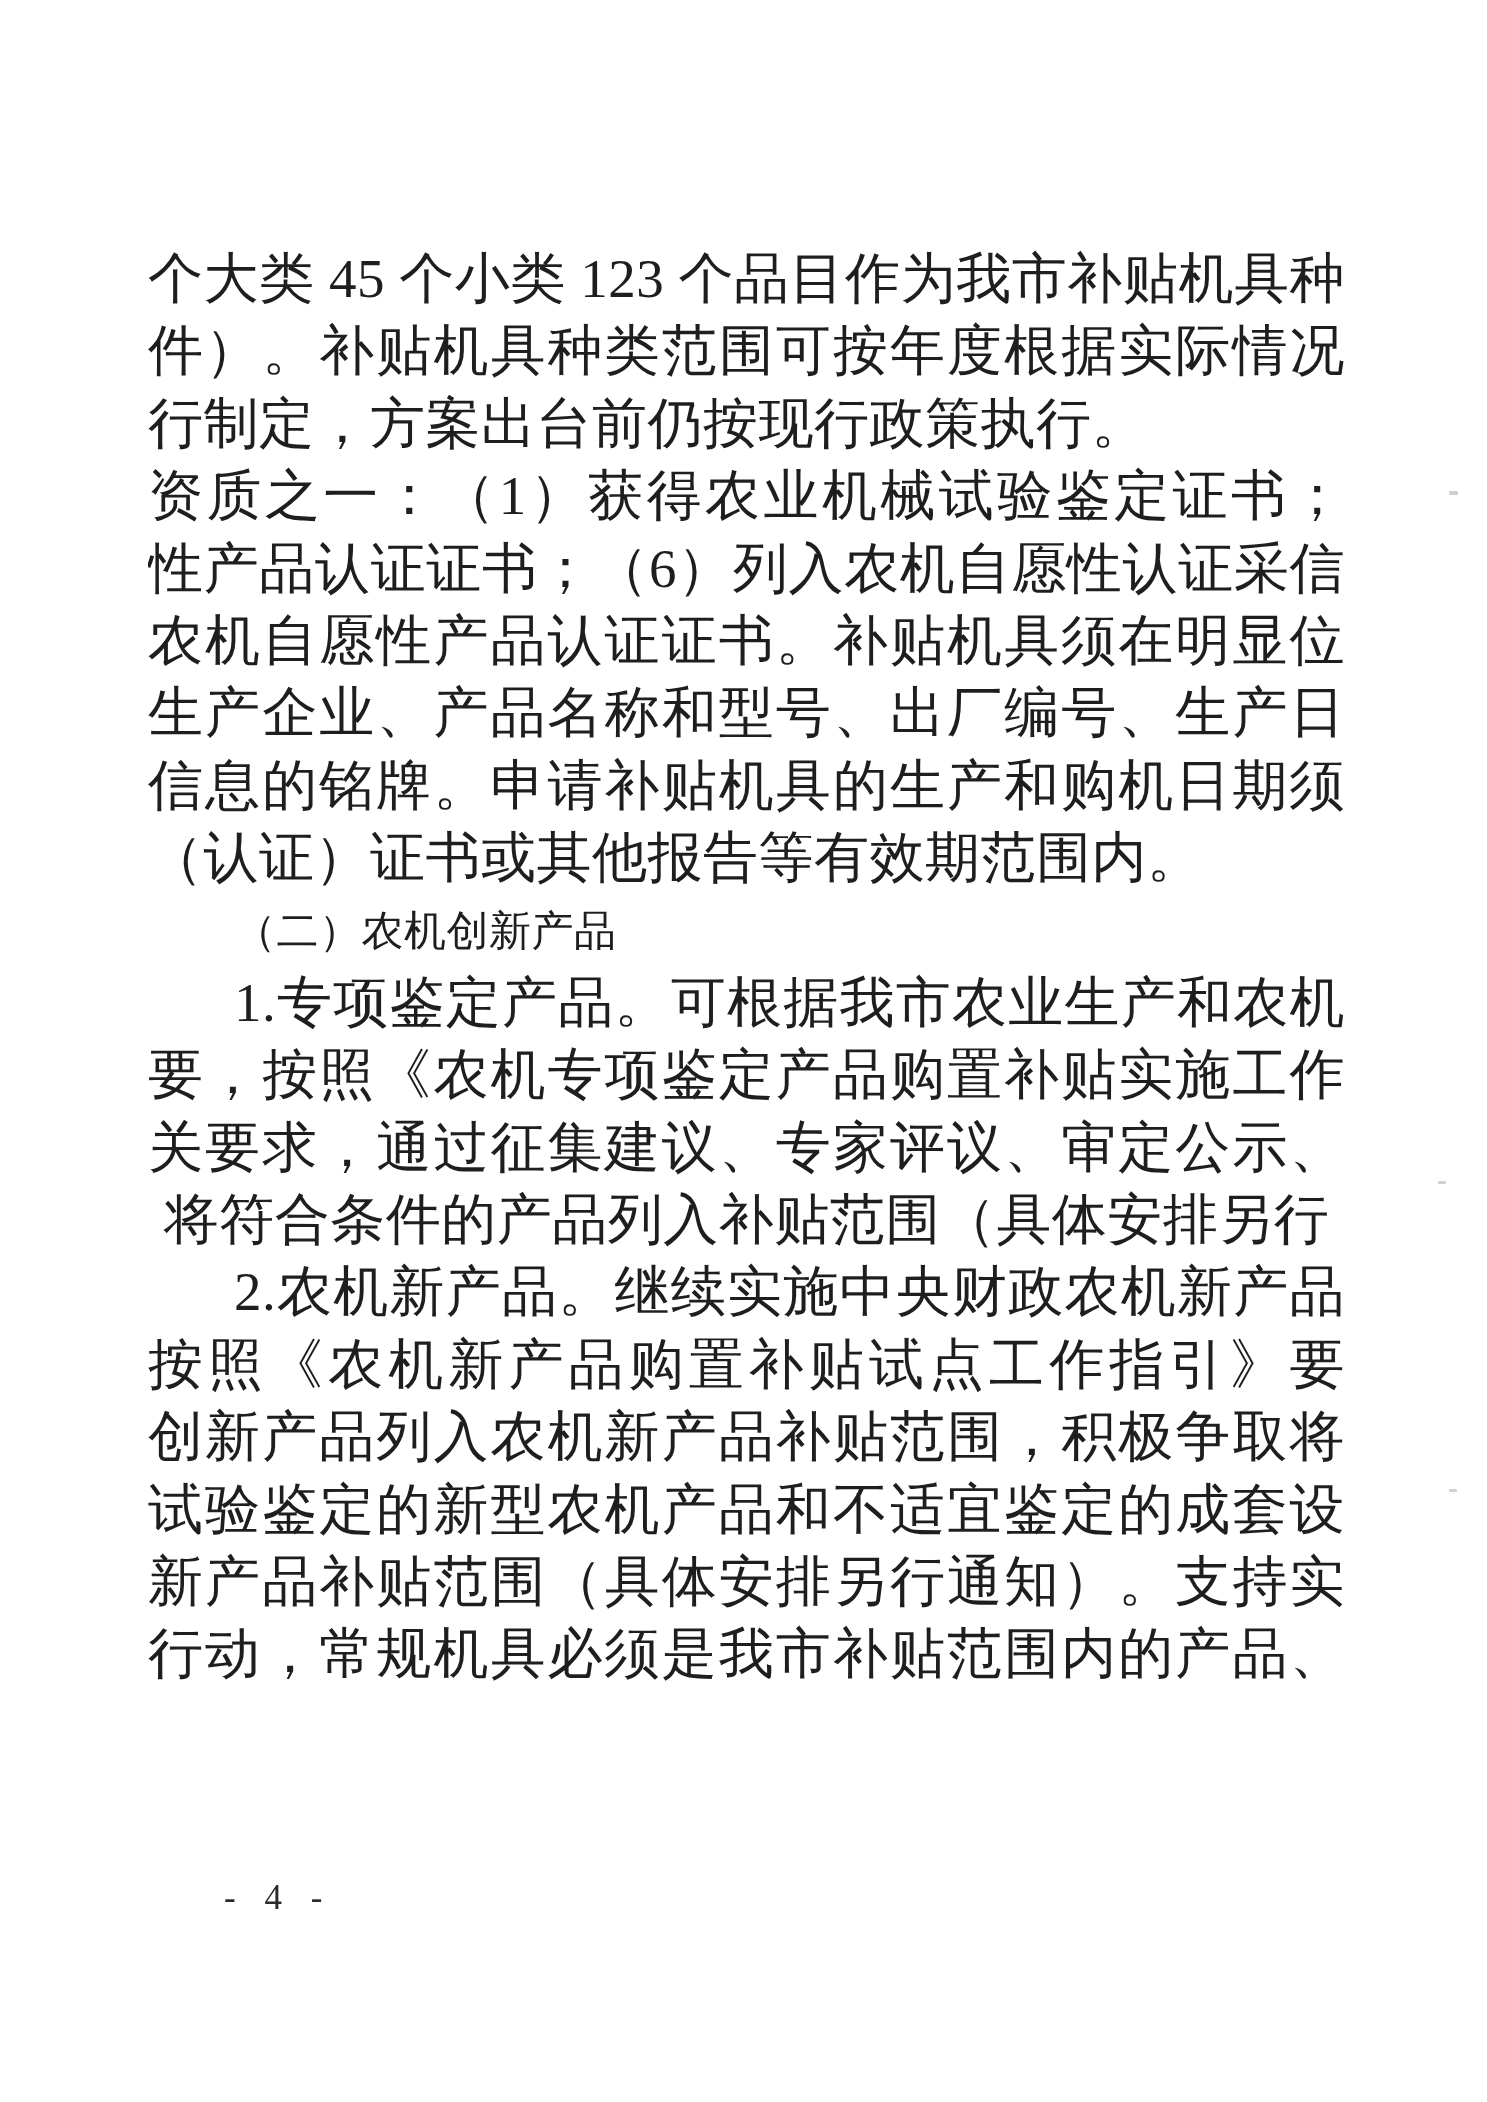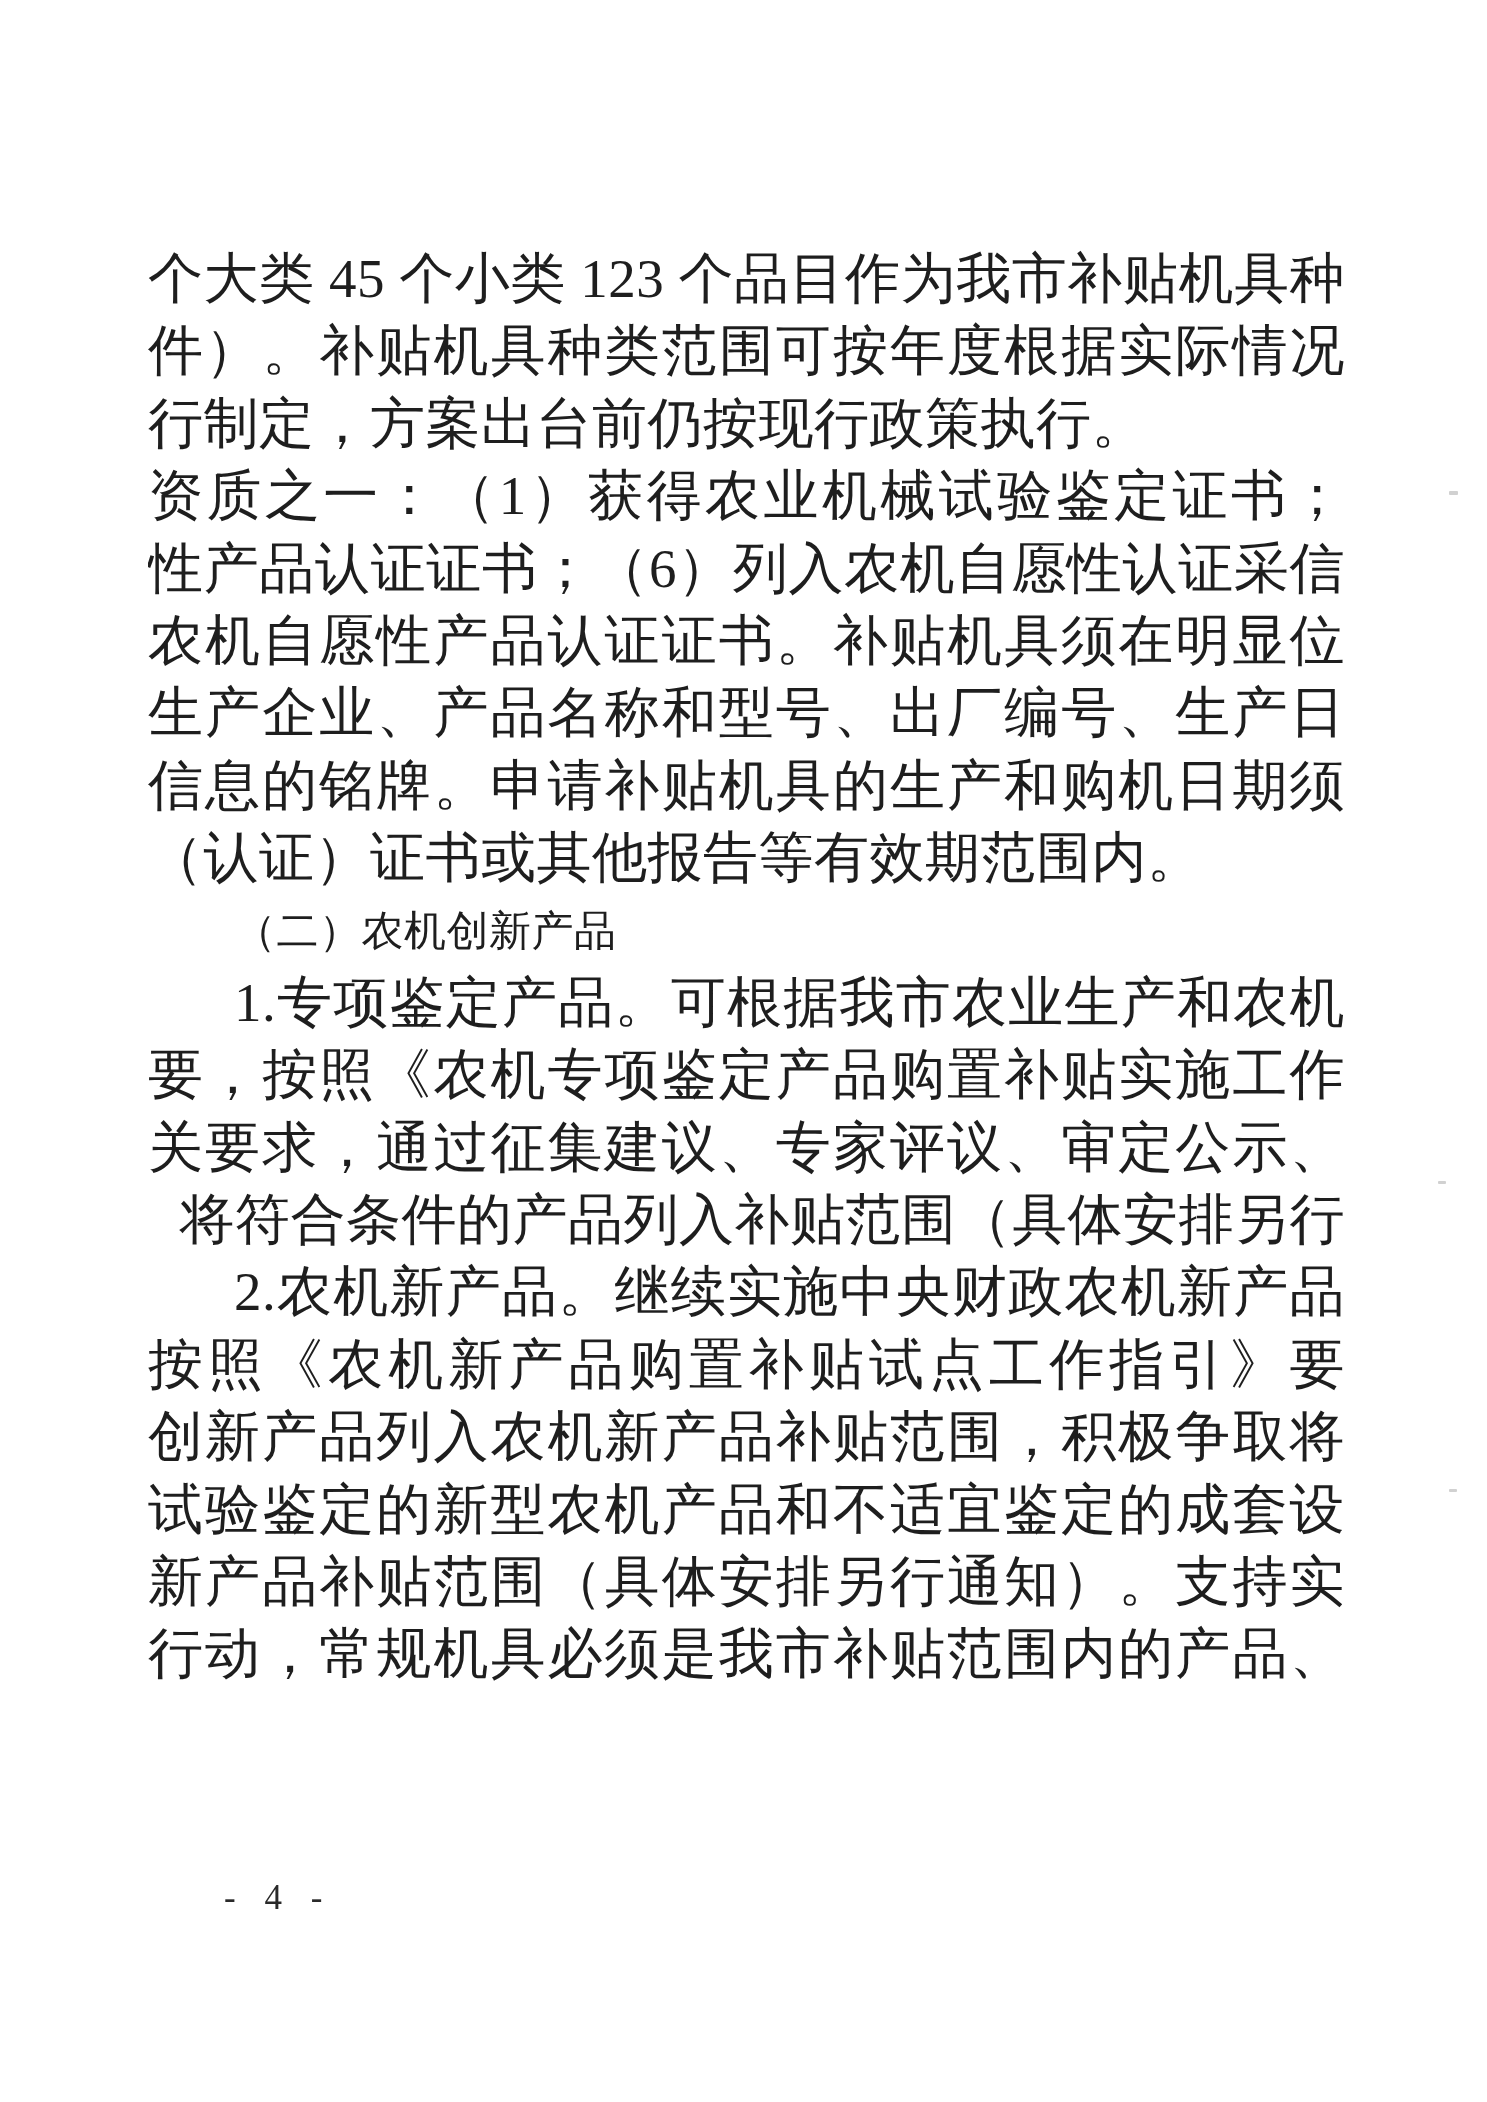--- a/index.html
+++ b/index.html
@@ -27,21 +27,21 @@
     line-height: 72.4px;
     font-size: 55px;
     letter-spacing: 0.5px;
     white-space: normal;
     text-align: justify;
     text-align-last: justify;
     text-justify: inter-character;
     overflow: hidden;
   }
   .line.short {
-    text-align: right;
+    text-align: center;
     text-align-last: left;
   }
   .line.indent {
     text-indent: 86px;
   }
   .line.heading {
     font-weight: 400;
     text-align: left;
     text-align-last: left;
     text-indent: 86px;

